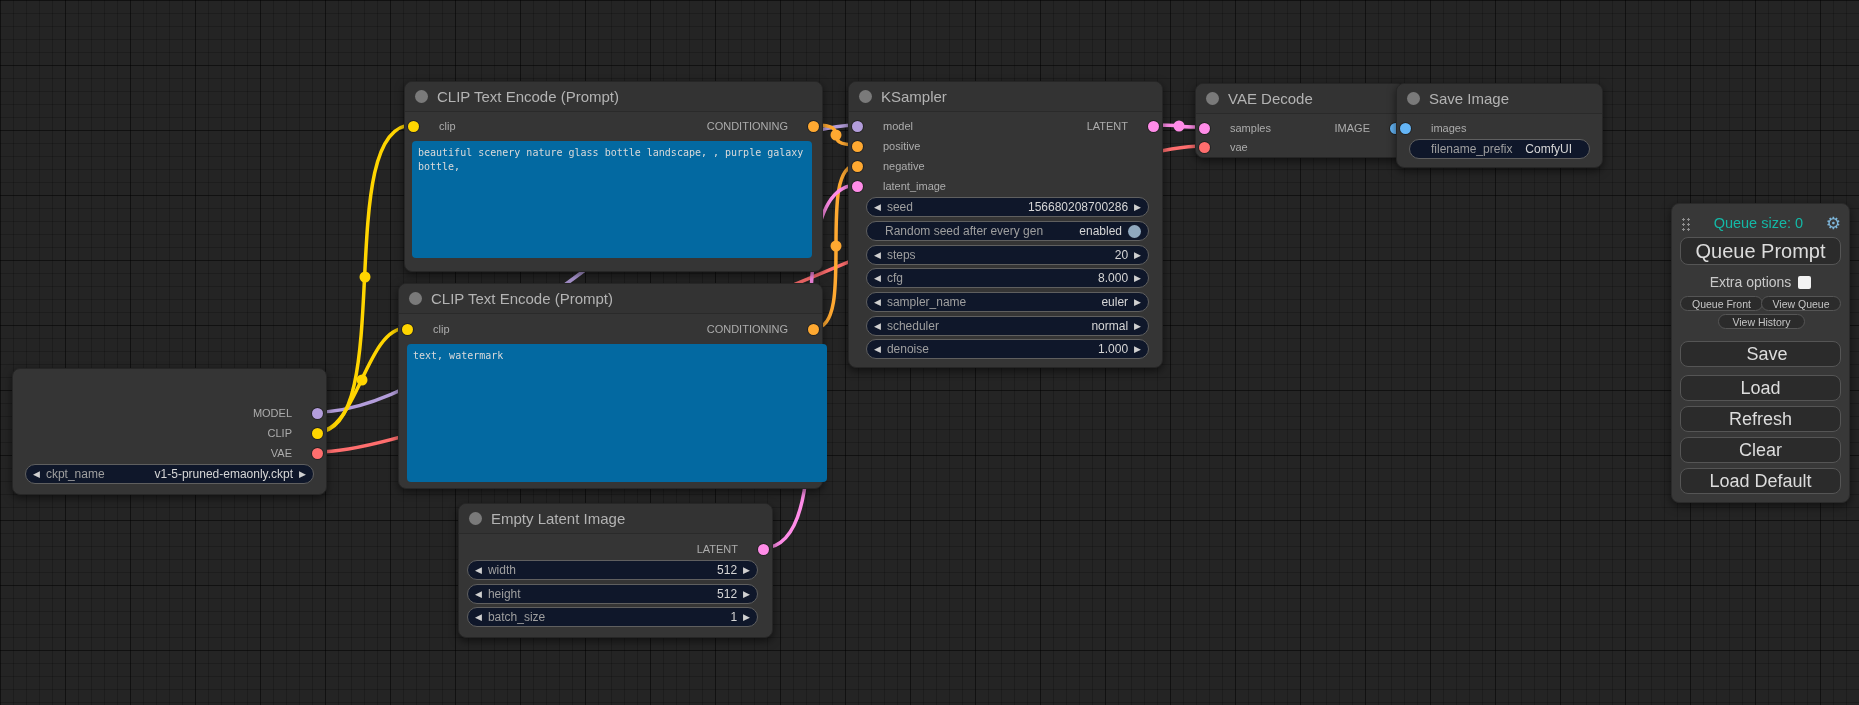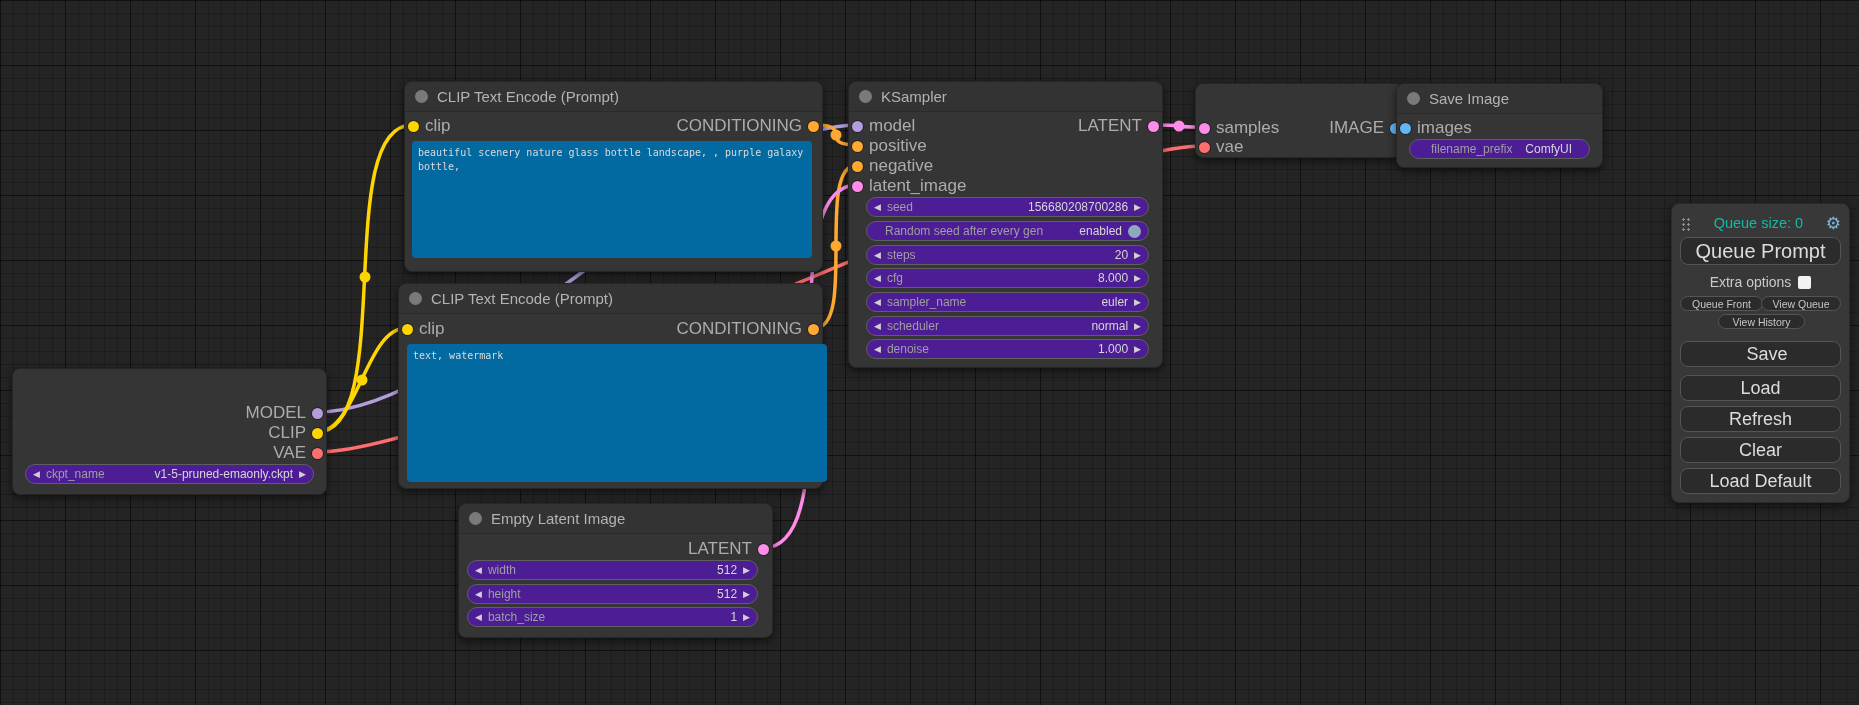--- a/index.html
+++ b/index.html
@@ -13,27 +13,27 @@
       linear-gradient(rgba(0,0,0,.20) 1px, transparent 1px),
       linear-gradient(90deg, rgba(0,0,0,.20) 1px, transparent 1px);
     background-size:65px 65px, 65px 65px, 13px 13px, 13px 13px; }
   #wires { position:absolute; inset:0; z-index:1; }
   .node { position:absolute; z-index:2; background:#353535; border:1px solid #262626;
     border-radius:8px; box-shadow:0 3px 9px rgba(0,0,0,.55); }
   .node-title { height:30px; display:flex; align-items:center; gap:9px; padding:0 10px;
     color:#b3b3b3; font-size:15px; border-bottom:1px solid #2a2a2a; border-radius:8px 8px 0 0;
     background:#333333; white-space:nowrap; overflow:hidden; }
   .title-dot { width:13px; height:13px; border-radius:50%; flex:0 0 auto; }
-  .port { position:absolute; height:14px; display:flex; align-items:center; gap:6px;
-    font-size:17px; color:#acacac; white-space:nowrap; }
+  .port { position:absolute; height:14px; display:flex; align-items:center; gap:20px;
+    font-size:11px; color:#acacac; white-space:nowrap; }
   .port.in { left:3px; }
   .port.out { right:3px; flex-direction:row-reverse; }
   .pdot { width:11px; height:11px; border-radius:50%; flex:0 0 auto;
     box-shadow:0 0 0 1px rgba(0,0,0,.35); }
-  .widget { position:absolute; height:20px; background:#4c1d95; border:1px solid #5f5f5f;
+  .widget { position:absolute; height:20px; background:#0f172a; border:1px solid #5f5f5f;
     border-radius:10px; display:flex; align-items:center; justify-content:space-between;
     padding:0 7px; font-size:12px; white-space:nowrap; overflow:hidden; }
   .wgrp { display:flex; align-items:center; gap:6px; }
   .w-label { color:#9f9f9f; }
   .w-value { color:#d6d6d6; }
   .w-arrow { color:#d0d0d0; font-size:9px; line-height:1; }
   .toggle-dot { width:13px; height:13px; border-radius:50%; }
   .prompt { position:absolute; background:#0369a1; border-radius:4px; color:#dadada;
     font-family:"DejaVu Sans Mono", monospace; font-size:10px; line-height:1.4;
     padding:5px 6px; overflow:hidden; word-break:break-word; }
@@ -268,20 +268,24 @@
       <span class="w-label">batch_size</span>
       </span>
     <span class="wgrp">
         <span class="w-value">1</span>
       <span class="w-arrow">▶</span>
       </span>
   </div>
 </div>
 
 <div class="node" style="left:1195px; top:83px; width:210px; height:75px;">
+  <div class="node-title">
+    <span class="title-dot" style="background-color: rgb(122, 122, 122);"></span>
+    <span>VAE Decode</span>
+  </div>
   <div class="port in" style="top:37px;">
     <span class="pdot" style="background-color: rgb(255, 140, 232);"></span>
     <span>samples</span>
   </div>
   <div class="port in" style="top:56px;">
     <span class="pdot" style="background-color: rgb(255, 110, 110);"></span>
     <span>vae</span>
   </div>
   <div class="port out" style="top:37px;">
     <span class="pdot" style="background-color: rgb(100, 181, 246);"></span>

